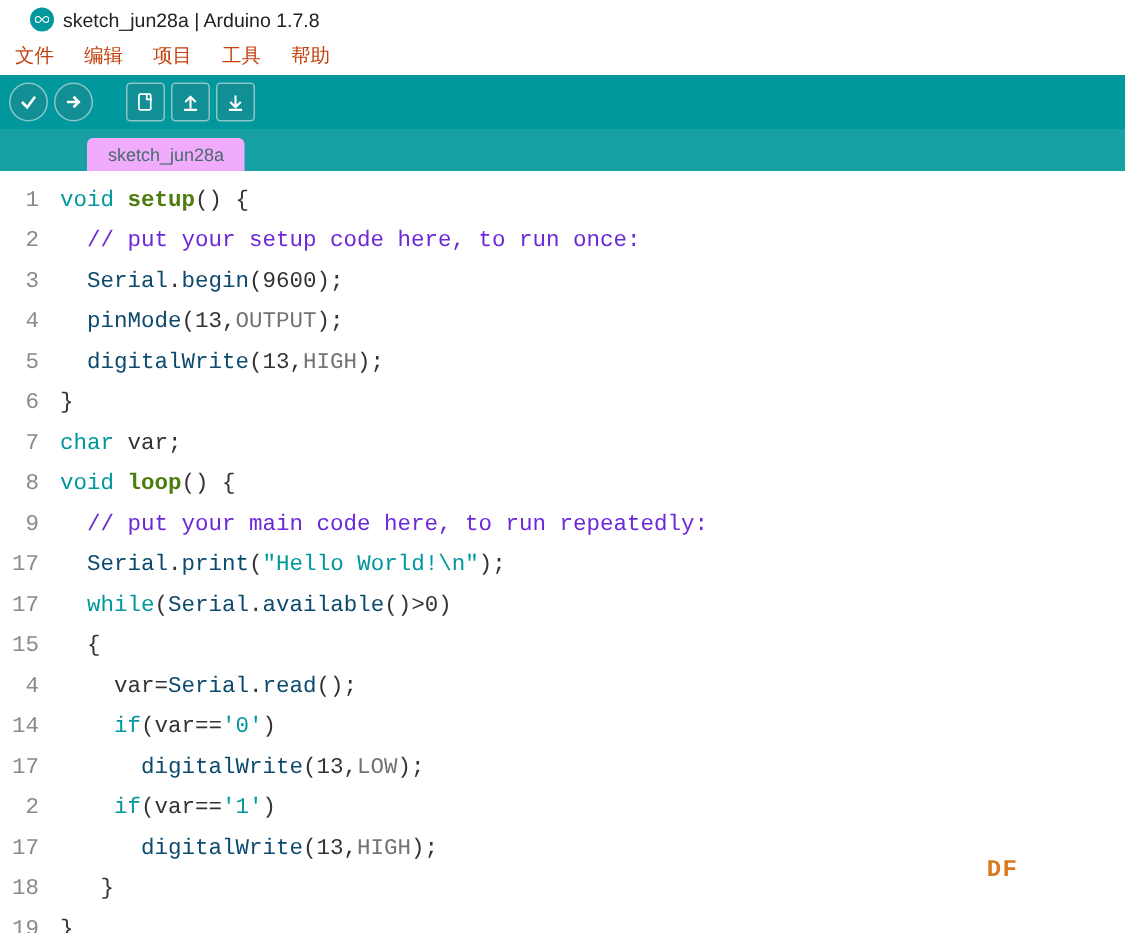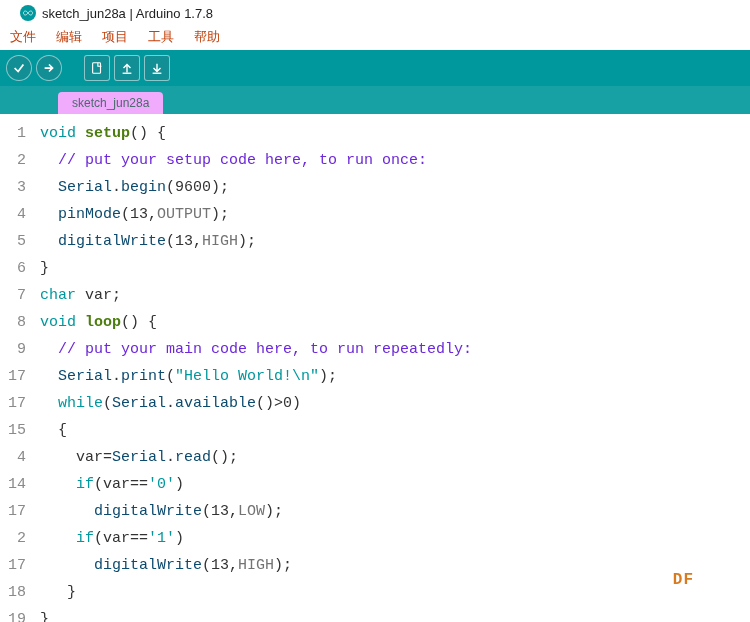--- a/index.html
+++ b/index.html
@@ -112,21 +112,21 @@
   .kw { color: #00979d; font-family: Liberation Mono, monospace; }          
   .fn-name { color: #4d7c0f; font-weight: bold; } 
   .ard { color: #0c4a6e; }         
   .const { color: #737373; }       
   .str { color: #00979d; }         
   .cmt { color: #6d28d9; }         
   .punc { color: #333; }
   .chr { color: #00979d; }         
   .watermark {
     position: absolute;
-    right: 56px;
+    right: 71px;
     bottom: 28px;
     color: #d97a1f;
     font-weight: bold;
     font-size: 16px;
     letter-spacing: 1px;
     pointer-events: none;
   }
 </style>
 </head>
 <body>

